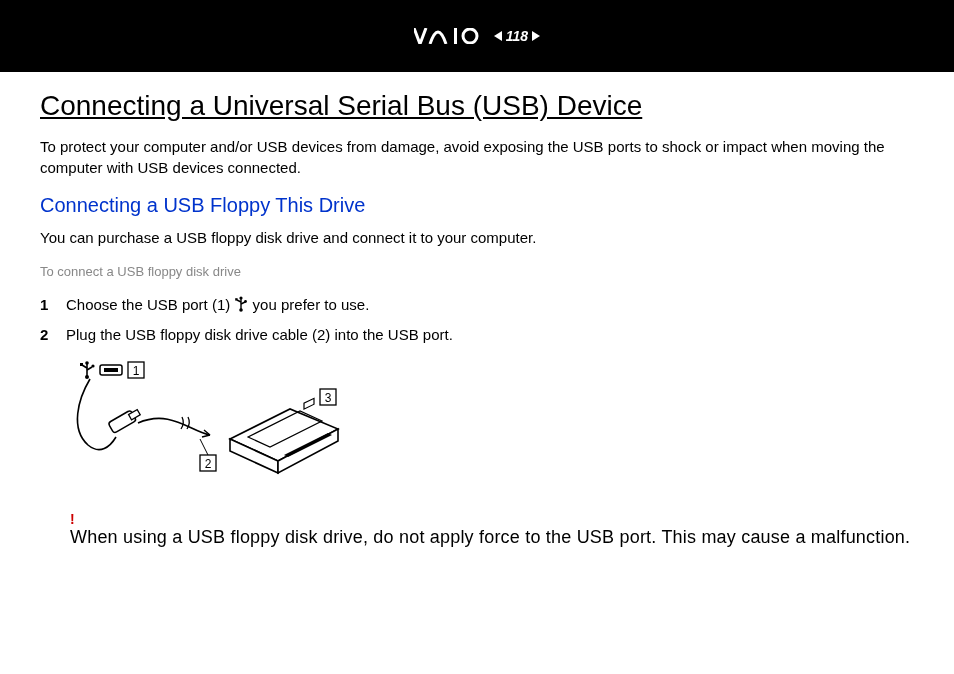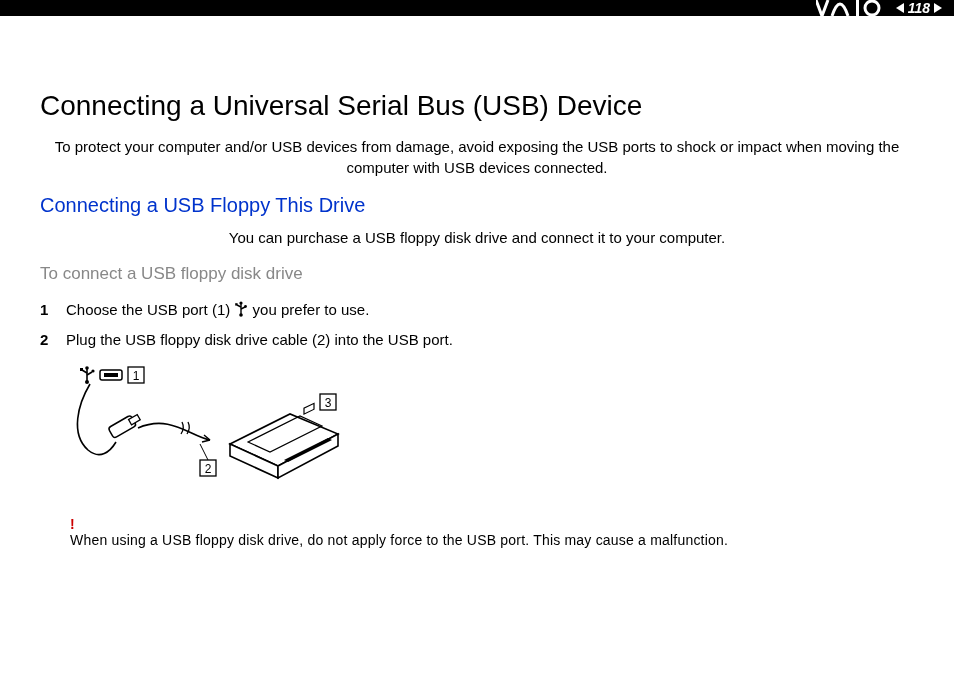--- a/index.html
+++ b/index.html
@@ -1,38 +1,38 @@
 <!DOCTYPE html>
 <html><head>
 <meta charset="utf-8">
 <style>
   html,body{margin:0;padding:0;width:954px;height:674px;background:#fff;font-family:Arial,Helvetica,sans-serif;color:#000;}
   .page{position:relative;width:954px;height:674px;}
-  .topbar{position:absolute;left:0;right:0;top:0;height:16px;background:#000;display:flex;align-items:center;justify-content:flex-end;padding:0 12px;color:#fff;font-size:14px;}
+  .topbar{position:absolute;left:0;right:0;top:0;height:40px;background:#000;display:flex;align-items:center;justify-content:center;padding:16px 12px;color:#fff;font-size:14px;}
   .logo{display:flex;align-items:center;}
   .right-group{display:flex;align-items:center;gap:6px;}
   .page-pill{background:#000;border-radius:2px;display:flex;align-items:center;gap:2px;font-style:italic;font-weight:bold;}
   .tri{width:0;height:0;border-top:5px solid transparent;border-bottom:5px solid transparent;}
   .tri-left{border-right:8px solid #fff;}
   .tri-right{border-left:8px solid #fff;}
   .pagenum{font-size:14px;padding:0 2px;}
   .section-label{font-weight:bold;font-size:14px;}
   .content{position:absolute;left:40px;right:40px;top:90px;}
-  h1{font-size:28px;font-weight:normal;margin:0 0 14px 0;}
-  .body-text{font-size:15px;line-height:1.4;margin:0 0 16px 0;text-align:center;}
+  h1{font-size:28px;font-weight:normal;margin:0 0 14px 0;text-decoration:underline;}
+  .body-text{font-size:15px;line-height:1.4;margin:0 0 16px 0;}
   h2{font-size:20px;font-weight:normal;color:#0033cc;margin:8px 0 10px 0;}
-  .sub{font-size:17px;color:#888;margin:6px 0 14px 0;}
+  .sub{font-size:13px;color:#888;margin:6px 0 14px 0;}
   ol.steps{list-style:none;padding:0;margin:0 0 12px 0;}
   ol.steps li{font-size:15px;line-height:1.6;padding-left:26px;position:relative;margin-bottom:4px;}
   ol.steps li .num{position:absolute;left:0;font-weight:bold;}
   .usb-icon{display:inline-block;vertical-align:-2px;}
   .figure{margin:8px 0 18px 30px;}
   .warning{margin-left:30px;}
   .warning .bang{color:#cc0000;font-weight:bold;font-size:14px;}
-  .warning .wtext{font-family:"Arial Narrow",Arial,sans-serif;font-size:14px;letter-spacing:0.2px;}
+  .warning .wtext{font-family:"Arial Narrow",Arial,sans-serif;font-size:18px;letter-spacing:0.2px;}
 </style>
 </head>
 <body>
 
 <div class="page">
 
   <div class="topbar">
     <div class="logo">
       <svg width="80" height="16" viewBox="0 0 80 16">
         <path d="M0 0 L6 16 L12 0" fill="none" stroke="#fff" stroke-width="3"></path>

